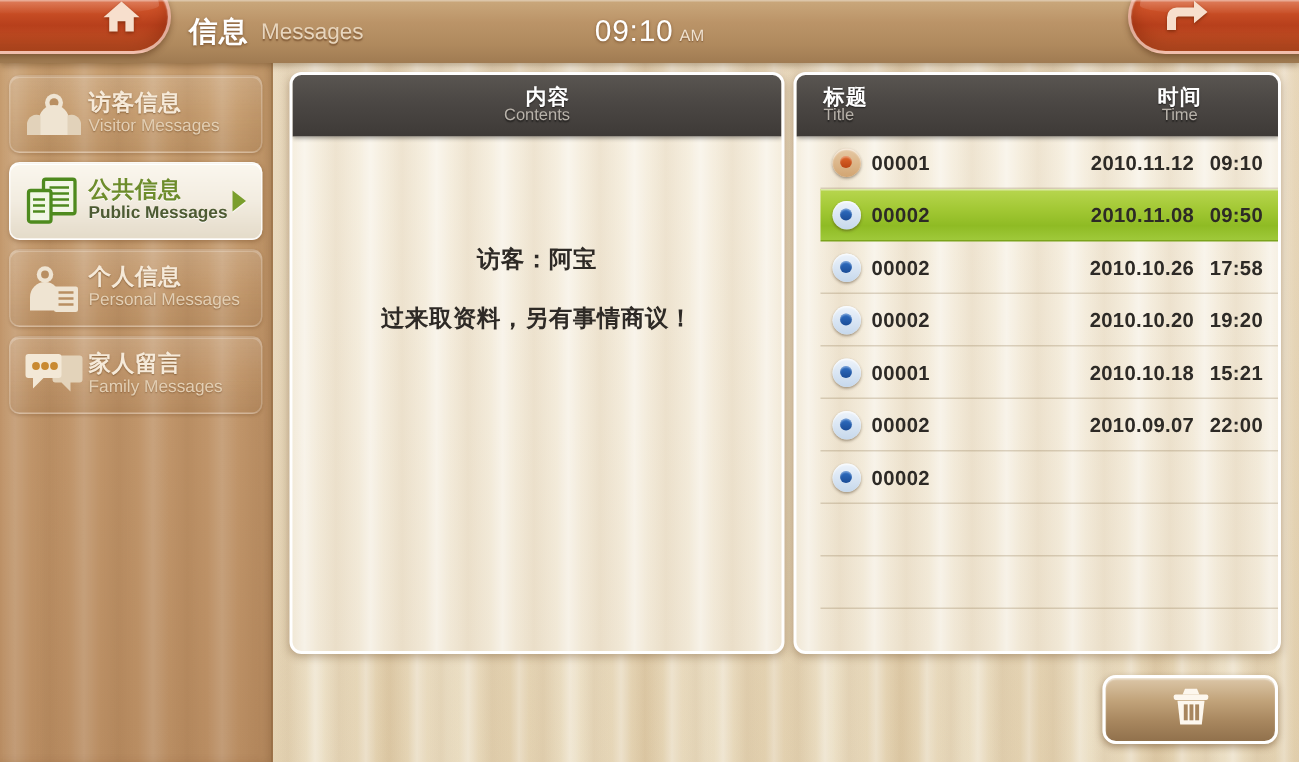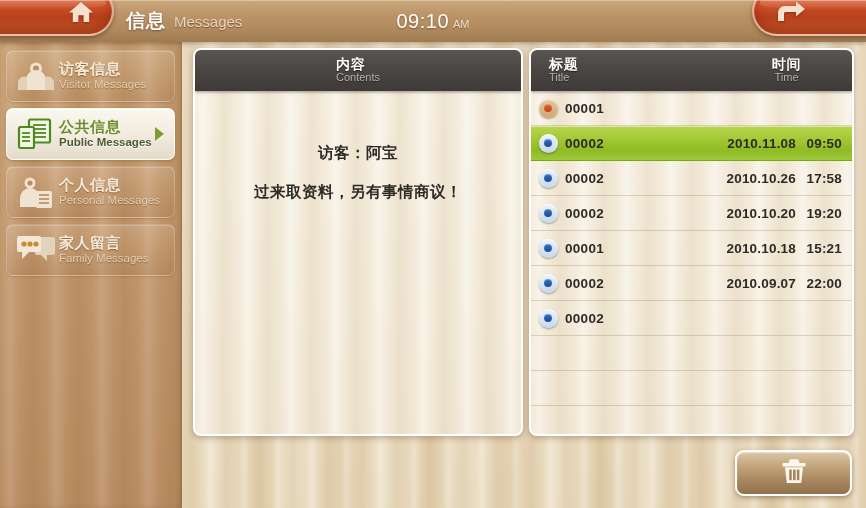--- a/index.html
+++ b/index.html
@@ -185,38 +185,39 @@
     display: flex; align-items: center;
     box-shadow: 0 1px 3px rgba(0,0,0,0.4);
   }
   .head-cell { display: flex; flex-direction: column; justify-content: center; line-height: 1.05; }
   .head-cn { font-size: 14px; font-weight: bold; color: #ffffff; letter-spacing: 0.8px; text-shadow: 0 1px 1px rgba(0,0,0,0.6); }
   .head-en { font-size: 11px; color: #b9b3ab; text-shadow: 0 1px 1px rgba(0,0,0,0.5); }
 
   
   #contents-panel { left: 193px; top: 48px; width: 330px; height: 388px; }
   #contents-panel .panel-head { justify-content: center; }
-  #contents-panel .head-cell { align-items: flex-start; }
+  #contents-panel .head-cell { align-items: flex-end; }
   #contents-body {
     height: calc(100% - 41px);
     padding: 52px 18px 0 18px;
     text-align: center;
+    margin-top: 20px;
   }
   .msg-line {
     font-size: 15.5px; font-weight: bold; color: #2e2a26;
     letter-spacing: 0.5px;
   }
   .msg-line.first { margin-bottom: 18px; }
 
   
   #list-panel { left: 529px; top: 48px; width: 325px; height: 388px; }
   #list-head-title { width: 110px; padding-left: 18px; }
   #list-head-time  { flex: 1; padding-left: 80px; align-items: center; }
 
-  #list-body { height: calc(100% - 41px); }
+  #list-body { height: calc(100% - 41px); padding-left: 16px; }
 
   .row {
     position: relative;
     height: 35px;
     display: flex; align-items: center;
     border-bottom: 1px solid rgba(150,125,90,0.30);
     cursor: pointer;
   }
   .row.selected {
     background: linear-gradient(180deg, #b8d64f 0%, #a2c834 40%, #8fbb24 72%, #9fc93a 100%);
@@ -403,20 +404,21 @@
         <span class="head-cn">时间</span>
         <span class="head-en">Time</span>
       </span>
     </div>
     <div id="list-body">
         <div class="row">
           <span class="dot">
             <i class="unread"></i>
           </span>
           <span class="row-title">00001</span>
+          <span class="row-time"><span>2010.11.12</span> <span class="tm">09:10</span></span>
         </div>
         <div class="row selected">
           <span class="dot">
             <i class="read"></i>
           </span>
           <span class="row-title">00002</span>
           <span class="row-time"><span>2010.11.08</span> <span class="tm">09:50</span></span>
         </div>
         <div class="row">
           <span class="dot">

